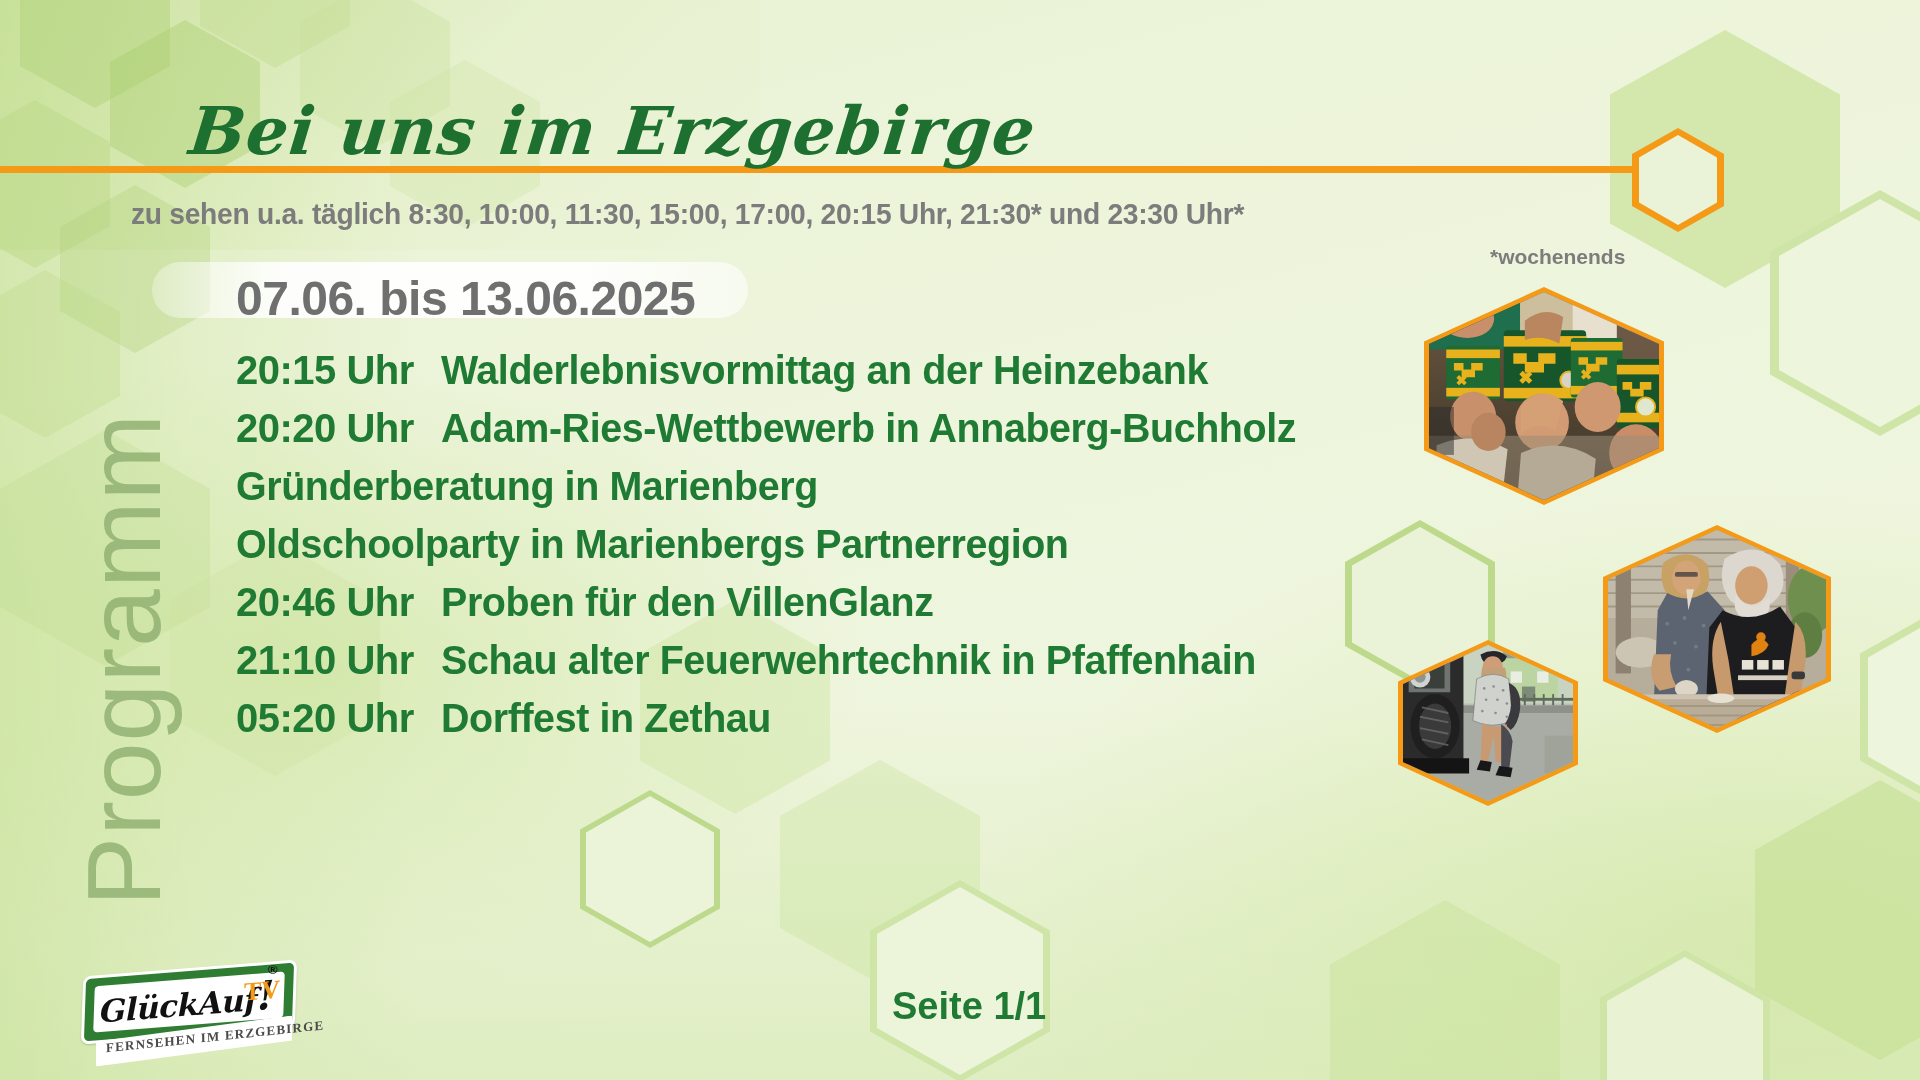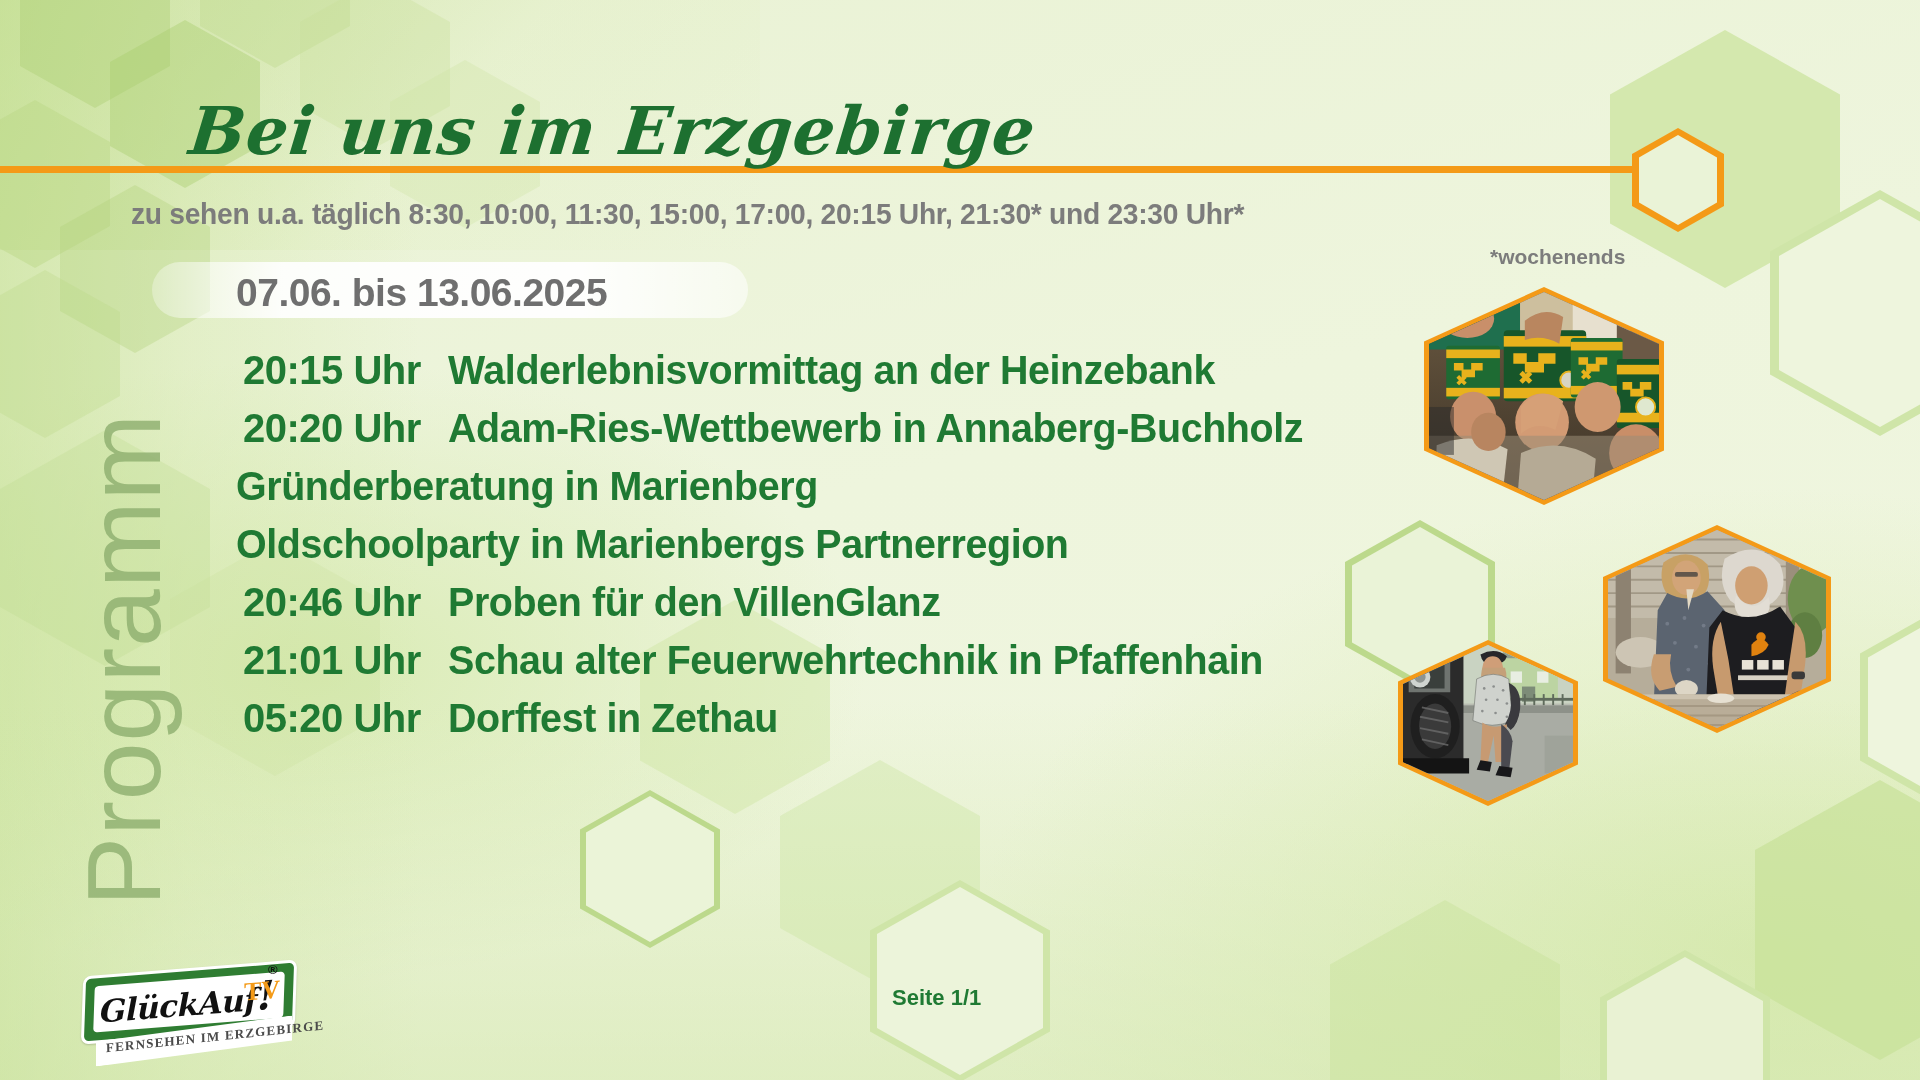--- a/index.html
+++ b/index.html
@@ -59,52 +59,51 @@
   }
 
   
   .date-pill{
     position:absolute;left:152px;top:262px;width:596px;height:56px;
     border-radius:28px;
     background:linear-gradient(90deg,rgba(255,255,255,.30) 0%,rgba(255,255,255,.92) 22%,rgba(255,255,255,.95) 72%,rgba(255,255,255,.55) 100%);
   }
   .date-text{
     position:absolute;left:236px;top:271px;
-    font-size:39px;font-weight:700;color:#6f6f6f;white-space:nowrap;
+    font-size:48px;font-weight:700;color:#6f6f6f;white-space:nowrap;
     letter-spacing:-.5px;
   }
 
   
   .vertical-word{
     position:absolute;left:-196px;top:600px;width:640px;
     transform:rotate(-90deg);transform-origin:center center;
     font-size:104px;font-weight:400;letter-spacing:1px;
     color:#8fb070;opacity:.82;
     text-align:center;white-space:nowrap;
     pointer-events:none;
   }
 
   
   .program{position:absolute;left:236px;top:348px;width:1520px;}
   .row{display:flex;align-items:baseline;height:58px;white-space:nowrap;}
   .row .time{
     width:205px;flex:0 0 205px;text-align:left;
     font-size:40px;font-weight:700;color:#1f7a33;
     letter-spacing:-.5px;
-    margin-left:7px;
   }
   .row .evt{
     font-size:40px;font-weight:700;color:#1f7a33;
     letter-spacing:-.4px;
     transform:scaleX(.985);transform-origin:left center;
   }
 
   .seite{
     position:absolute;left:892px;top:985px;
-    font-size:22px;font-weight:700;color:#1f7a33;white-space:nowrap;
+    font-size:38px;font-weight:700;color:#1f7a33;white-space:nowrap;
   }
 
   
   .logo{position:absolute;left:82px;top:968px;width:215px;height:98px;}
   .logo .plate{
     position:absolute;left:0;top:0;width:208px;height:62px;
     background:#2f7d32;border:3px solid #ffffff;border-radius:8px;
     transform:skewY(-4.5deg) skewX(-2deg);
     box-shadow:0 1px 2px rgba(0,0,0,.18);
   }
@@ -229,21 +228,21 @@
       <div class="evt">Gründerberatung in Marienberg</div>
     </div>
     <div class="row">
       <div class="evt">Oldschoolparty in Marienbergs Partnerregion</div>
     </div>
     <div class="row">
       <div class="time">20:46 Uhr</div>
       <div class="evt">Proben für den VillenGlanz</div>
     </div>
     <div class="row">
-      <div class="time">21:01 Uhr</div>
+      <div class="time">21:10 Uhr</div>
       <div class="evt">Schau alter Feuerwehrtechnik in Pfaffenhain</div>
     </div>
     <div class="row">
       <div class="time">05:20 Uhr</div>
       <div class="evt">Dorffest in Zethau</div>
     </div>
   </div>
 
   <div class="seite">Seite 1/1</div>
 

